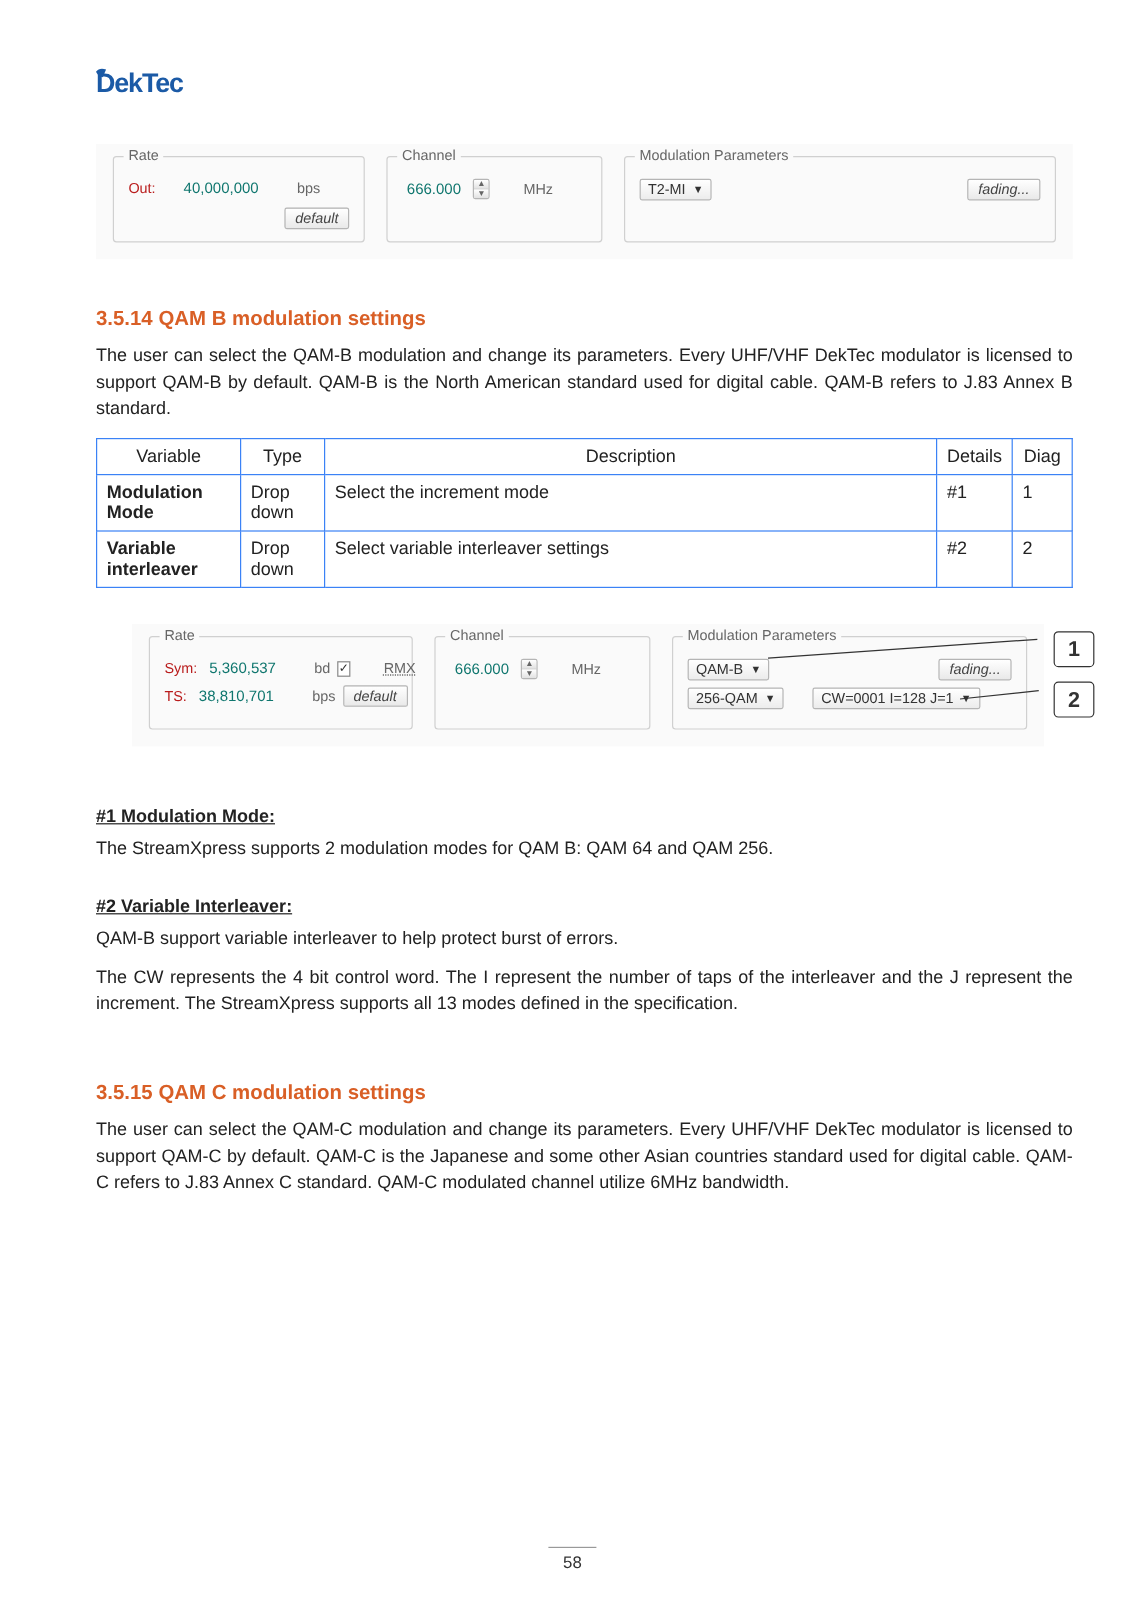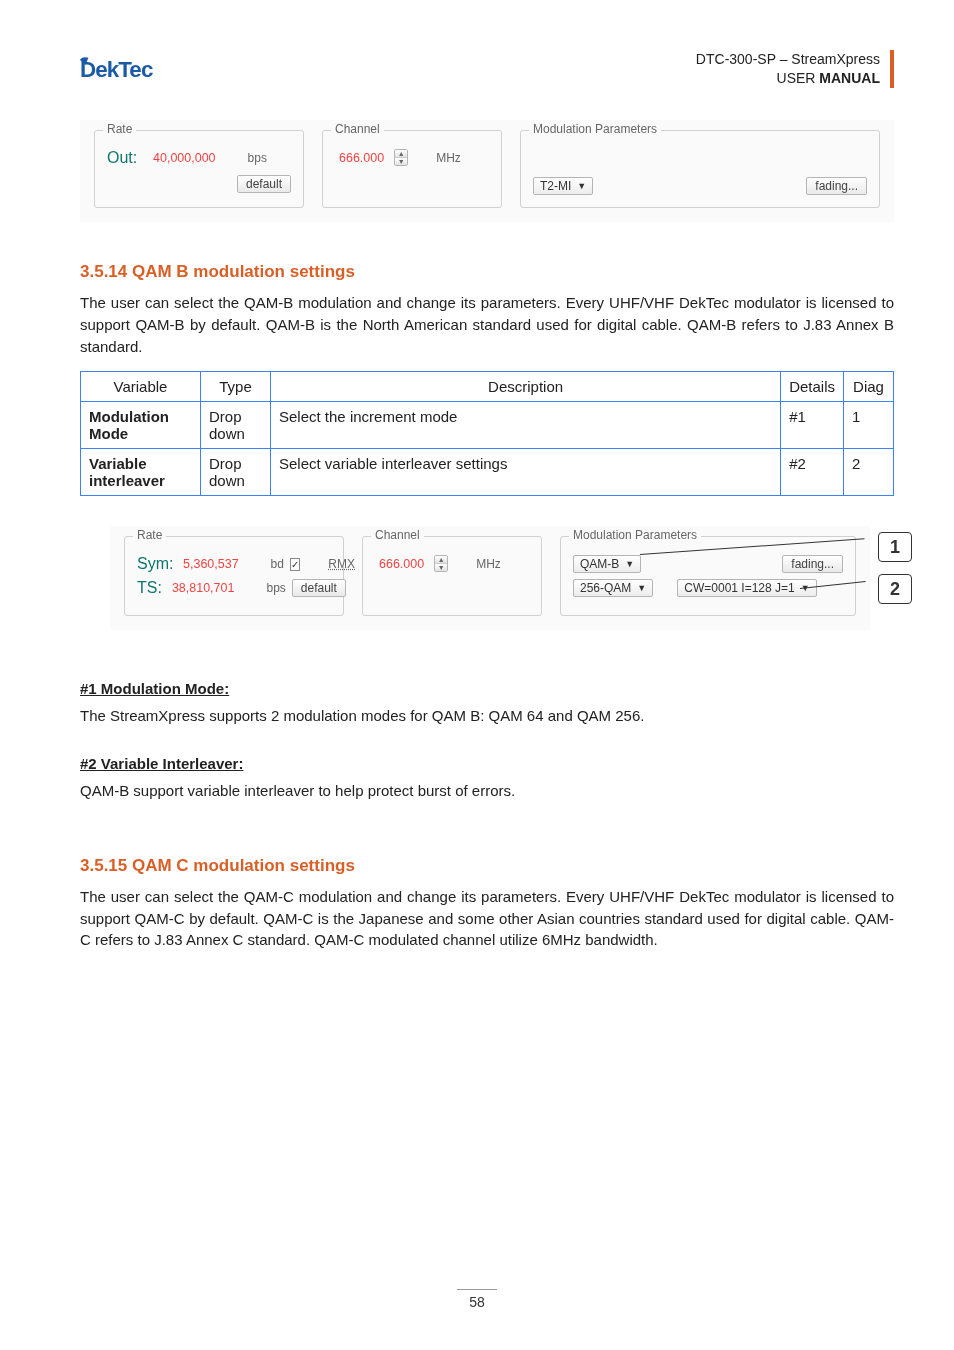--- a/index.html
+++ b/index.html
@@ -59,36 +59,37 @@
   .ui-grp.mod { flex: 1; }
   .ui-grp .legend {
     position: absolute;
     top: -9px; left: 8px;
     background: #fafafa;
     padding: 0 4px;
     font-size: 12px;
     color: #666;
   }
   .field-row { display: flex; align-items: center; gap: 6px; margin-bottom: 6px; }
-  .field-row .lbl { color: #0f766e; width: 36px; font-size: 16px;}
+  .field-row .lbl { color: #b91c1c; width: 36px; font-size: 12px;}
   .val-box {
-    color: #ef4444;
+    color: #0f766e;
     font-size: 12.5px;
     padding: 1px 4px;
     white-space: nowrap;
   }
   .unit { color: #666; font-size: 12px; margin-left: 22px; }
   .btn-small {
     border: 1px solid #b5b5b5;
     background: linear-gradient(#fff,#e9e9e9);
     border-radius: 2px;
     padding: 1px 8px;
     font-size: 12px;
     color: #444;
     cursor: pointer;
+    font-style: italic;
   }
   .spinner {
     display: inline-flex;
     flex-direction: column;
     border: 1px solid #b5b5b5;
     border-radius: 2px;
     overflow: hidden;
     width: 14px;
     vertical-align: middle;
   }
@@ -219,26 +220,20 @@
 
   <div class="header-row">
     <div class="logo">
       <svg viewBox="0 0 300 60">
         <g fill="#1b5aa6">
           <text x="0" y="45" font-family="Arial Black, Arial" font-weight="900" font-size="48" letter-spacing="-2">DekTec</text>
         </g>
         <path d="M0,8 Q6,0 18,4 L12,18 Q4,16 0,8 Z" fill="#1b5aa6"></path>
       </svg>
     </div>
-    <div class="header-right">
-      <div>DTC-300-SP – StreamXpress</div>
-      <div class="line2">
-        <span>USER </span><span class="b">MANUAL</span>
-      </div>
-    </div>
   </div>
 
   <div class="ui-panel">
     <div class="ui-grp rate">
       <div class="legend">Rate</div>
       <div class="field-row">
         <span class="lbl">Out:</span>
         <span class="val-box">40,000,000</span>
         <span class="unit">bps</span>
       </div>
@@ -252,21 +247,21 @@
         <span class="val-box">666.000</span>
         <span class="spinner">
             <span>▲</span>
             <span>▼</span>
           </span>
         <span class="unit">MHz</span>
       </div>
     </div>
     <div class="ui-grp mod">
       <div class="legend">Modulation Parameters</div>
-      <div style="display:flex;justify-content:space-between;align-items:flex-start;margin-top:28px;">
+      <div style="display:flex;justify-content:space-between;align-items:flex-start;">
         <span class="dropdown">
           <span>T2-MI</span>
           <span class="caret">▼</span>
         </span>
         <span class="btn-small">fading...</span>
       </div>
     </div>
   </div>
 
   <h3 class="section">3.5.14 QAM B modulation settings</h3>
@@ -356,19 +351,20 @@
     </div>
     <div class="lead-line" style="top:28px;left:530px;width:225px;transform:rotate(-4deg);transform-origin:left;"></div>
     <div class="lead-line" style="top:62px;left:690px;width:66px;transform:rotate(-6deg);transform-origin:left;"></div>
   </div>
 
   <div class="detail-head">#1 Modulation Mode:</div>
   <p class="body">The StreamXpress supports 2 modulation modes for QAM B: QAM 64 and QAM 256.</p>
 
   <div class="detail-head">#2 Variable Interleaver:</div>
   <p class="body">QAM-B support variable interleaver to help protect burst of errors.</p>
+  <p class="body">The CW represents the 4 bit control word. The I represent the number of taps of the interleaver and the J represent the increment. The StreamXpress supports all 13 modes defined in the specification.</p>
 
   <h3 class="section" style="margin-top:54px;">3.5.15 QAM C modulation settings</h3>
   <p class="body">The user can select the QAM-C modulation and change its parameters. Every UHF/VHF DekTec modulator is licensed to support QAM-C by default. QAM-C is the Japanese and some other Asian countries standard used for digital cable. QAM-C refers to J.83 Annex C standard. QAM-C modulated channel utilize 6MHz bandwidth.</p>
 
 </div>
 
 <div class="page-num">58</div>
 
 </body></html>

